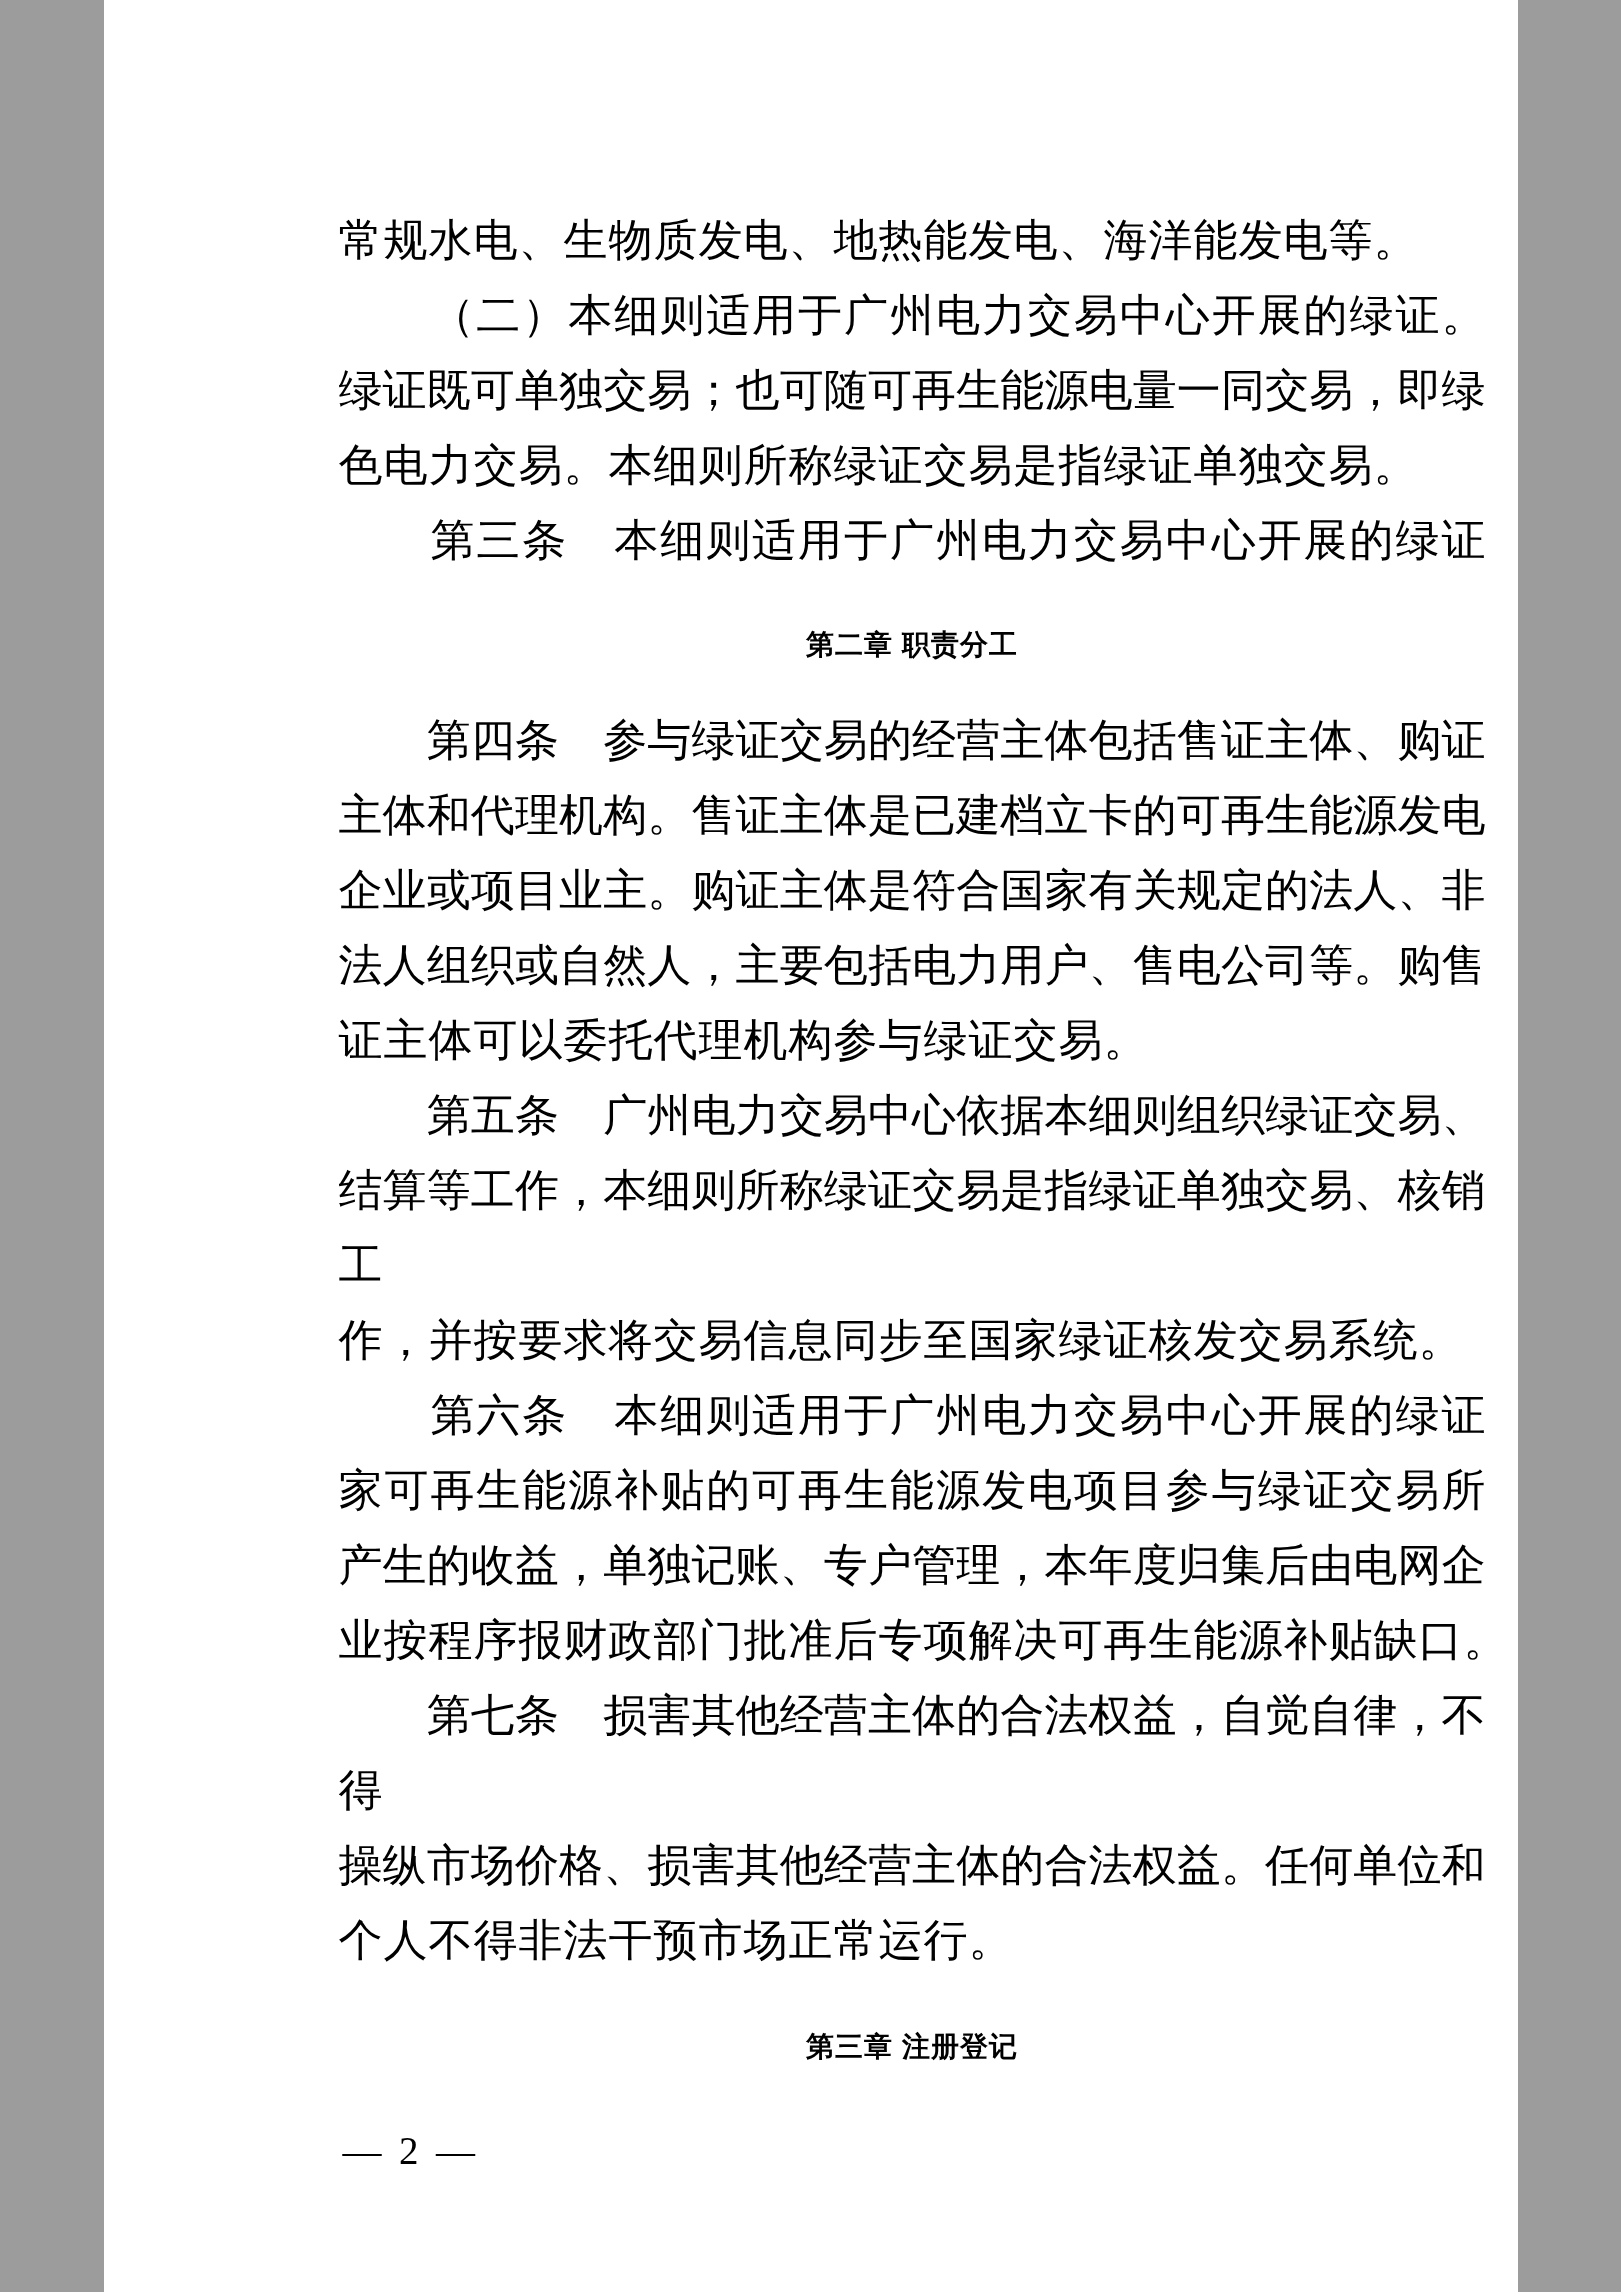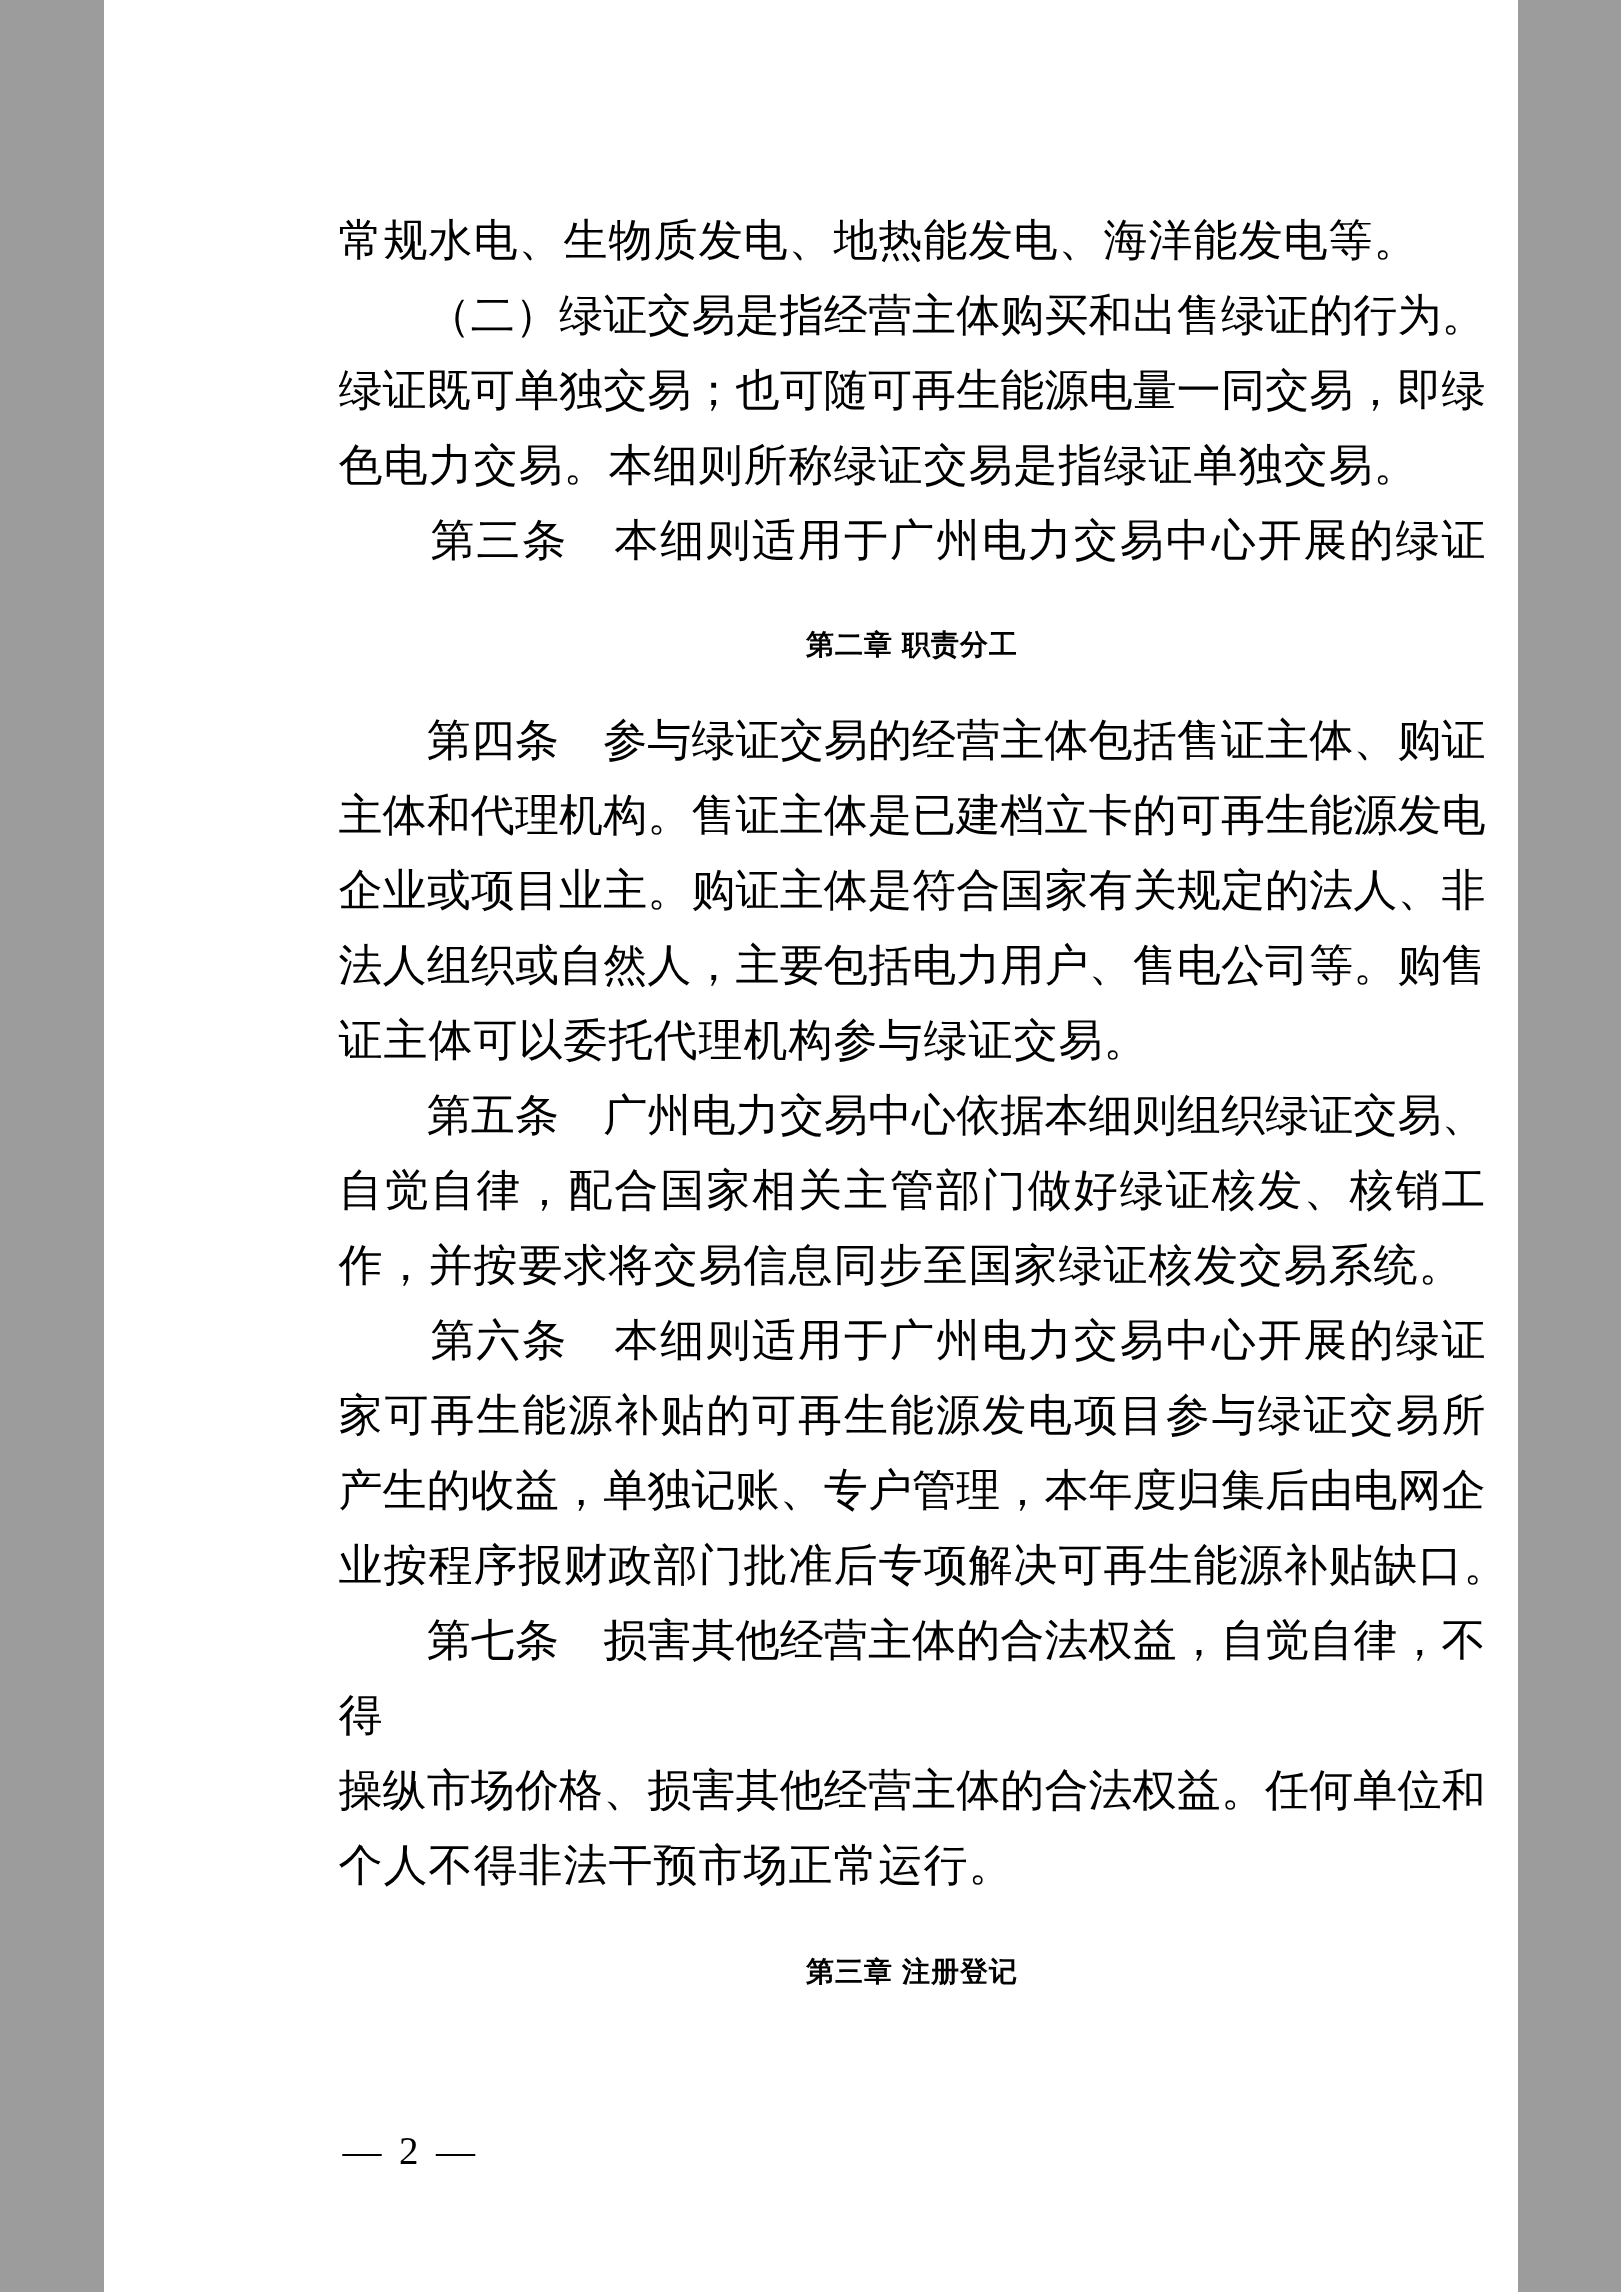--- a/index.html
+++ b/index.html
@@ -61,42 +61,42 @@
 
 <div class="page">
 
   <div class="text-block">
 
     <div class="para">
       <div class="ln">常规水电、生物质发电、地热能发电、海洋能发电等。</div>
     </div>
 
     <div class="para">
-      <div class="ln j">　　（二）绿证交易是指经营主体购买和出售绿证的行为。</div>
+      <div class="ln j">　　（二）本细则适用于广州电力交易中心开展的绿证。</div>
       <div class="ln j">绿证既可单独交易；也可随可再生能源电量一同交易，即绿</div>
       <div class="ln">色电力交易。本细则所称绿证交易是指绿证单独交易。</div>
     </div>
 
     <div class="para">
       <div class="ln j">　　第三条　本细则适用于广州电力交易中心开展的绿证</div>
     </div>
 
     <div class="chapter-heading first">第二章 职责分工</div>
 
     <div class="para">
       <div class="ln j">　　第四条　参与绿证交易的经营主体包括售证主体、购证</div>
       <div class="ln j">主体和代理机构。售证主体是已建档立卡的可再生能源发电</div>
       <div class="ln j">企业或项目业主。购证主体是符合国家有关规定的法人、非</div>
       <div class="ln j">法人组织或自然人，主要包括电力用户、售电公司等。购售</div>
       <div class="ln">证主体可以委托代理机构参与绿证交易。</div>
     </div>
 
     <div class="para">
       <div class="ln j">　　第五条　广州电力交易中心依据本细则组织绿证交易、</div>
-      <div class="ln j">自觉自律，配合国家相关主管部门做好绿证核发、核销工</div>
+      <div class="ln j">结算等工作，本细则所称绿证交易是指绿证单独交易、核销工</div>
       <div class="ln">作，并按要求将交易信息同步至国家绿证核发交易系统。</div>
     </div>
 
     <div class="para">
       <div class="ln j">　　第六条　本细则适用于广州电力交易中心开展的绿证</div>
       <div class="ln j">家可再生能源补贴的可再生能源发电项目参与绿证交易所</div>
       <div class="ln j">产生的收益，单独记账、专户管理，本年度归集后由电网企</div>
       <div class="ln">业按程序报财政部门批准后专项解决可再生能源补贴缺口。</div>
     </div>
 

